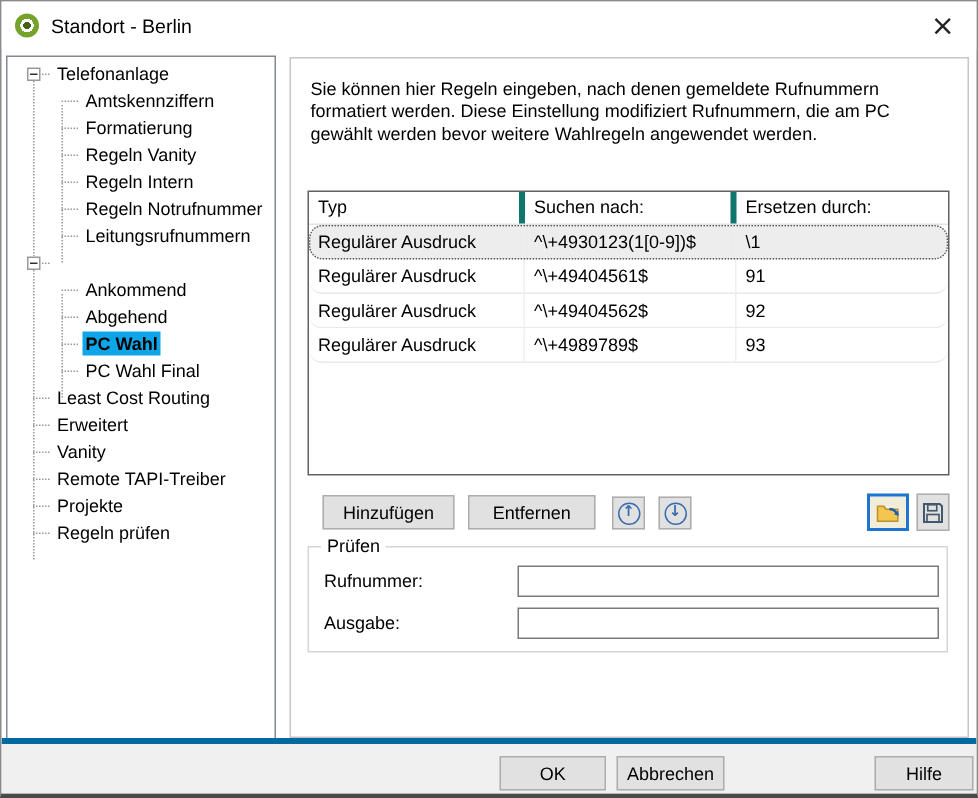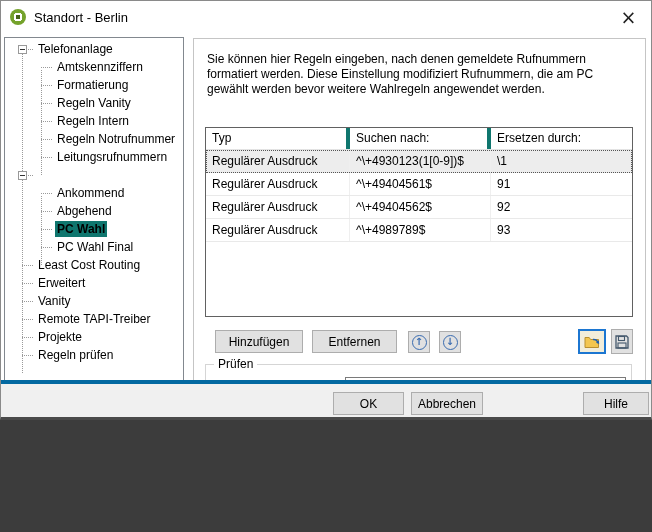--- a/index.html
+++ b/index.html
@@ -1,18 +1,18 @@
 <!DOCTYPE html>
 <html><head>
 <meta charset="utf-8">
 <style>
   html,body{margin:0;padding:0;background:#3c3c3c;}
   *{box-sizing:border-box;font-family:"Liberation Sans",sans-serif;}
   .window{
-    position:relative;width:652px;height:420px;background:#ffffff;
+    position:relative;width:652px;height:532px;background:#ffffff;
     border:1px solid #8a8a8a;border-bottom:3px solid #4a4a4a;overflow:hidden;
     font-size:12px;color:#000;padding-left:37px;
   }
   
   .titlebar{position:absolute;left:0;top:0;right:0;height:32px;background:#fff;display:flex;align-items:center;}
   .app-icon{width:16px;height:16px;border-radius:50%;margin-left:9px;
     background:radial-gradient(circle at 50% 50%, #46611a 0 2.5px, #ffffff 2.5px 4.5px, #74a22b 4.5px 8px);}
   .title-text{margin-left:8px;font-size:13px;color:#000;}
   .close-btn{position:absolute;right:0;top:0;width:45px;height:31px;display:flex;align-items:center;justify-content:center;
     font-size:19px;color:#222;cursor:pointer;font-family:"DejaVu Sans",sans-serif;}
@@ -24,32 +24,32 @@
   .vline.root{left:17px;top:11px;height:324px;}
   .vline.g1{left:36px;top:32px;height:105px;}
   .vline.g2{left:36px;top:158px;height:69px;}
   .trow{position:relative;height:18px;line-height:18px;white-space:nowrap;}
   .trow::before{content:'';position:absolute;top:9px;border-top:1px dotted #9a9a9a;}
   .trow.d0::before{left:17px;width:11px;}
   .trow.d1::before{left:36px;width:11px;}
   .trow.d0 .tlabel{margin-left:31px;}
   .trow.d1 .tlabel{margin-left:50px;}
   .tlabel{display:inline-block;padding:0 2px;line-height:16px;}
-  .trow.sel .tlabel{background:#0f766e;font-weight:bold;}
+  .trow.sel .tlabel{background:#0ea5e9;font-weight:bold;}
   .exp{position:absolute;left:13px;top:5px;width:9px;height:9px;background:#fff;border:1px solid #999;z-index:2;}
   .exp::after{content:'';position:absolute;left:1px;right:1px;top:3px;border-top:1px solid #333;}
   
   .panel{position:absolute;left:192px;top:37px;width:453px;height:454px;border:1px solid #c5c5c5;background:#fff;}
   .desc{position:absolute;left:13px;top:13px;width:424px;line-height:15px;color:#000;}
   
   .tablebox{position:absolute;left:11px;top:88px;width:428px;height:190px;border:1px solid #616161;background:#fff;}
   .thead{display:flex;height:22px;border-bottom:1px solid #e3e3e3;}
   .thead .tcell{line-height:21px;border-right:4px solid #0f766e;}
   .thead .tcell:last-child{border-right:none;}
-  .row{display:flex;height:23px;border-bottom:1px solid #e9e9e9;}
+  .row{display:flex;height:23px;border-bottom:1px solid #e9e9e9;border-radius:9px;}
   .row .tcell{line-height:22px;border-right:1px solid #efefef;}
   .row .tcell:last-child{border-right:none;}
   .row.sel{background:#ededed;outline:1px dotted #555;outline-offset:-1px;}
   .tcell{padding-left:6px;overflow:hidden;white-space:nowrap;}
   .tcell:nth-child(1){width:144px;}
   .tcell:nth-child(2){width:141px;}
   .tcell:nth-child(3){width:143px;flex:1;}
   
   .btn{position:absolute;height:23px;background:#e1e1e1;border:1px solid #adadad;font-size:12px;
     display:flex;align-items:center;justify-content:center;cursor:pointer;padding:0;}

